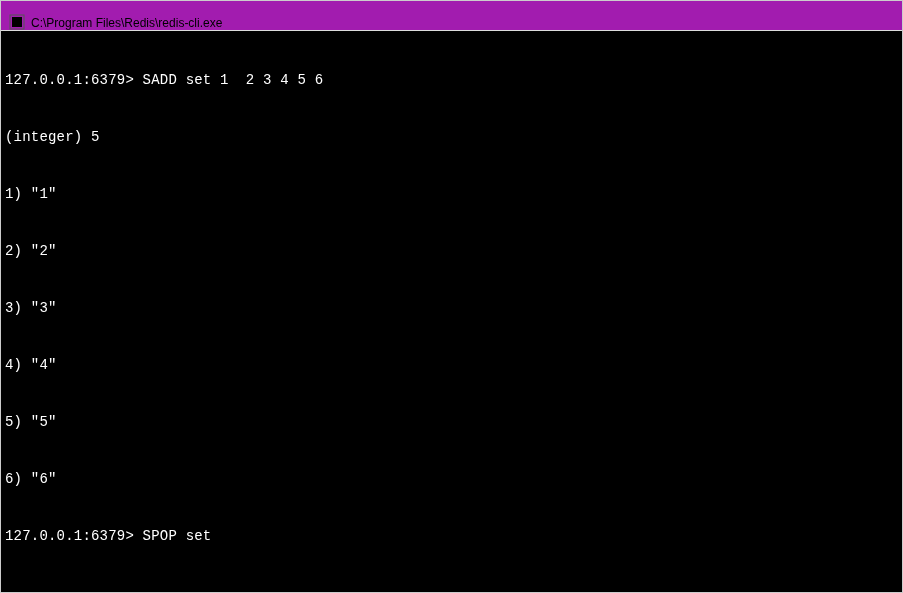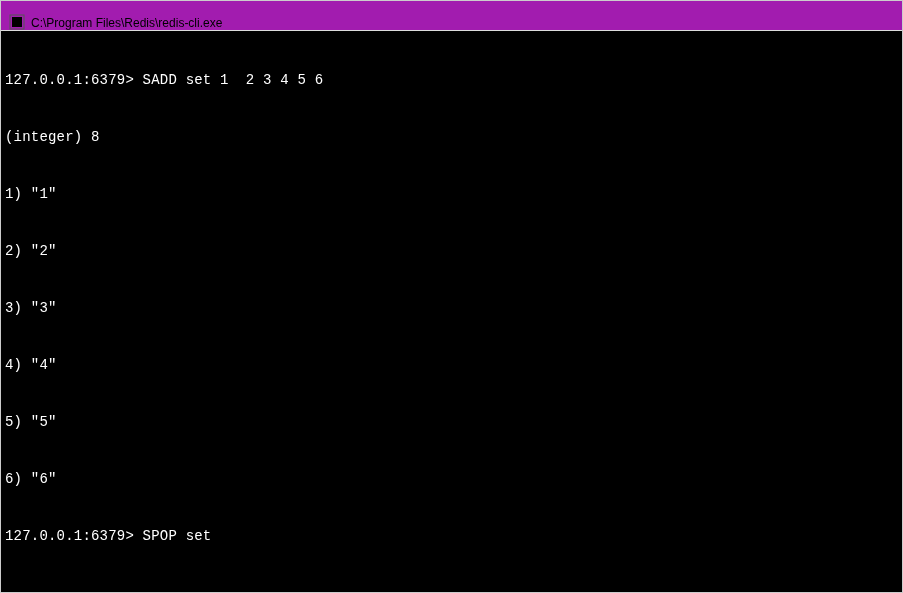--- a/index.html
+++ b/index.html
@@ -69,21 +69,21 @@
     <span class="titlebar-icon">
       <svg viewBox="0 0 16 16">
         <rect x="1" y="1" width="14" height="14" fill="none" stroke="#555" stroke-width="1"></rect>
         <rect x="3" y="3" width="10" height="10" fill="#000"></rect>
       </svg>
     </span>
     <span class="titlebar-text">C:\Program Files\Redis\redis-cli.exe</span>
   </div>
   <div class="terminal">
     <span class="line">127.0.0.1:6379&gt; SADD set 1  2 3 4 5 6</span>
-    <span class="line">(integer) 8</span>
+    <span class="line">(integer) 5</span>
     <span class="line">1) "1"</span>
     <span class="line">2) "2"</span>
     <span class="line">3) "3"</span>
     <span class="line">4) "4"</span>
     <span class="line">5) "5"</span>
     <span class="line">6) "6"</span>
     <span class="line">127.0.0.1:6379&gt; SPOP set</span>
     
     
     

